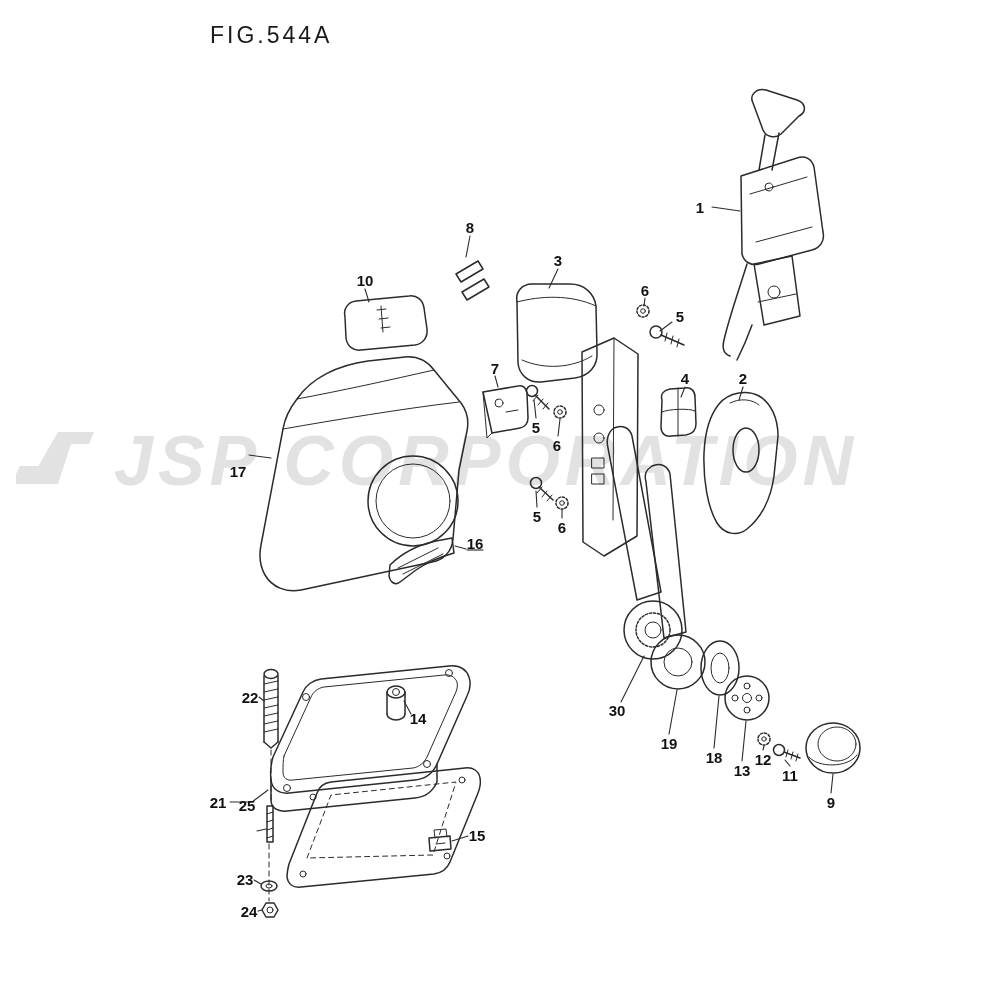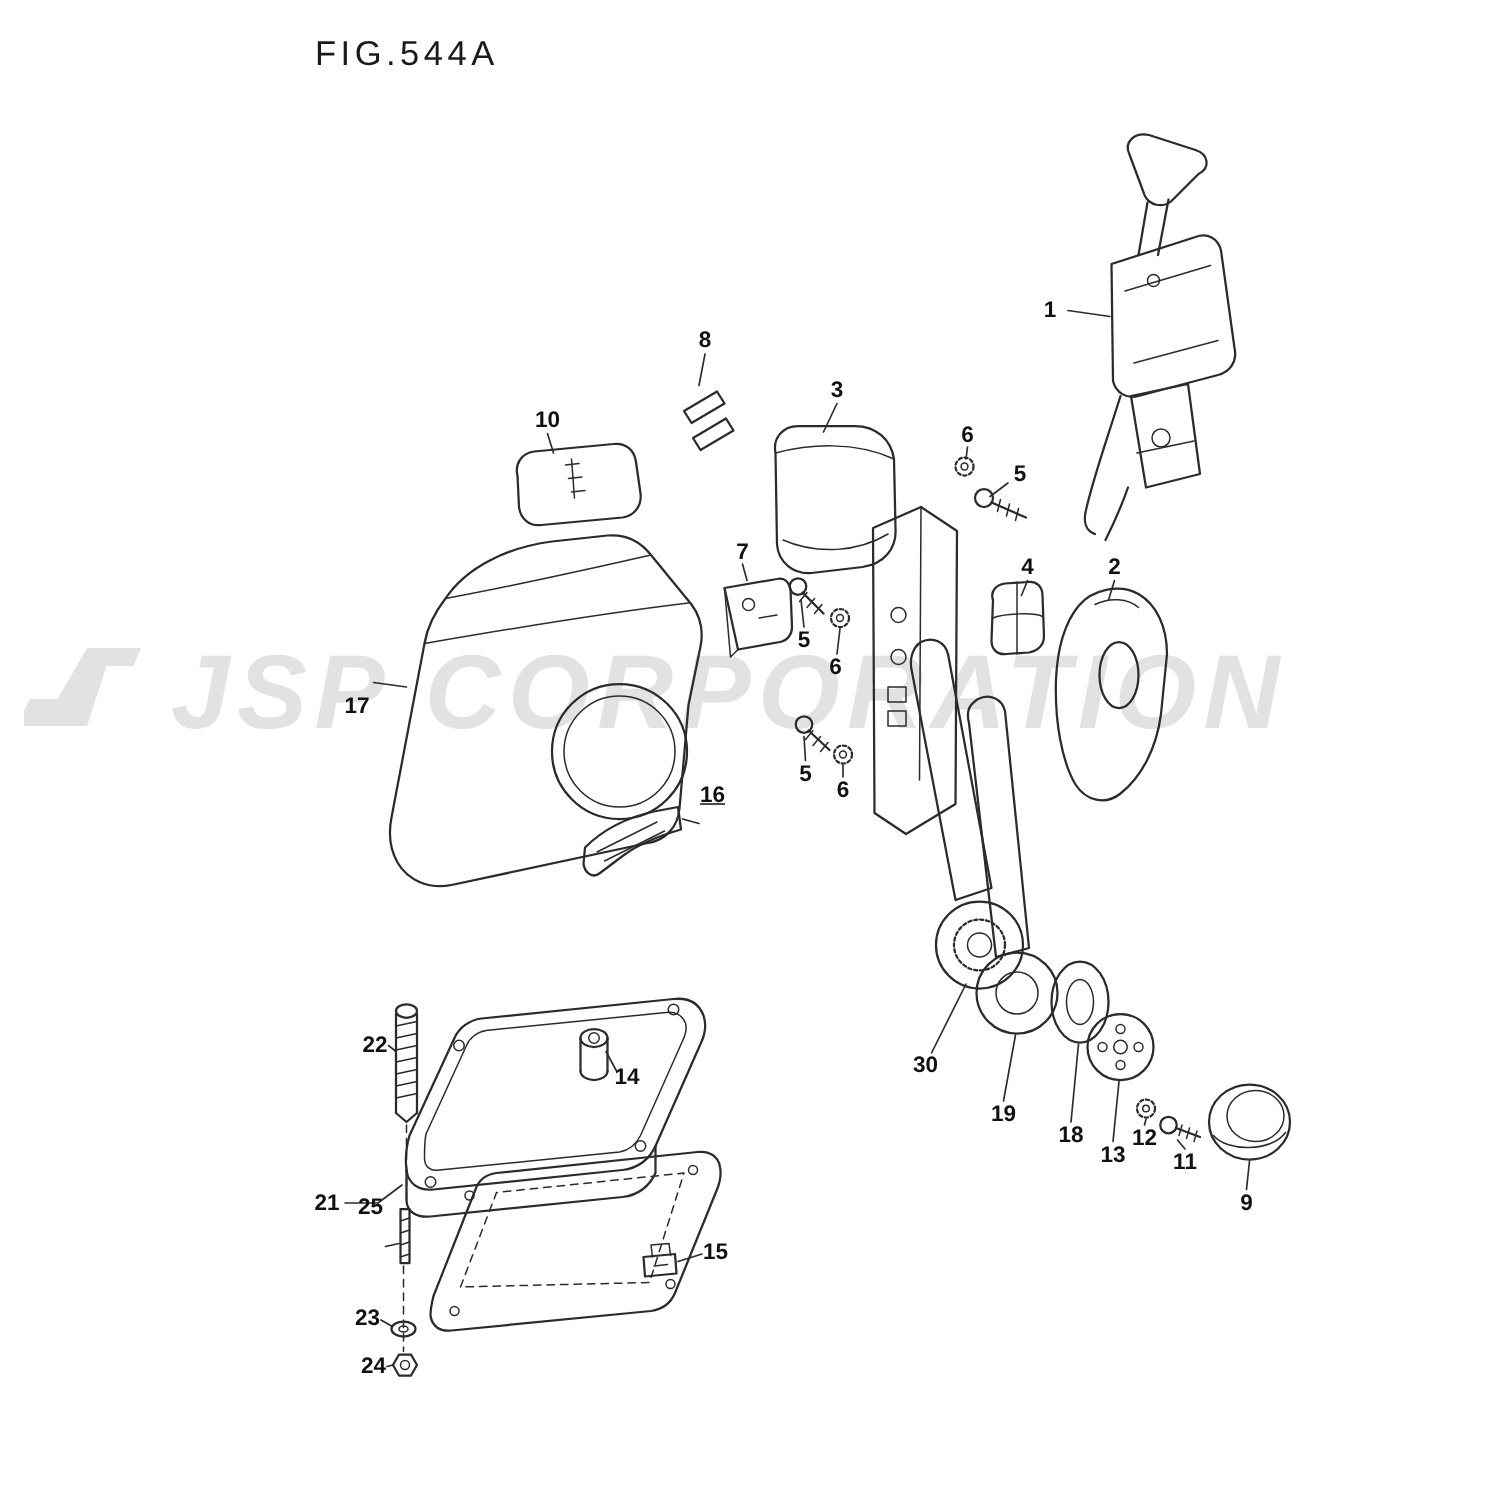--- a/index.html
+++ b/index.html
@@ -290,21 +290,21 @@
       <div class="part-label" style="left: 562px; top: 527px;">6</div>
       <div class="part-label" style="left: 495px; top: 368px;">7</div>
       <div class="part-label" style="left: 470px; top: 227px;">8</div>
       <div class="part-label" style="left: 831px; top: 802px;">9</div>
       <div class="part-label" style="left: 365px; top: 280px;">10</div>
       <div class="part-label" style="left: 790px; top: 775px;">11</div>
       <div class="part-label" style="left: 763px; top: 759px;">12</div>
       <div class="part-label" style="left: 742px; top: 770px;">13</div>
       <div class="part-label" style="left: 418px; top: 718px;">14</div>
       <div class="part-label" style="left: 477px; top: 835px;">15</div>
-      <div class="part-label" style="left: 475px; top: 530px; text-decoration: underline;">16</div>
+      <div class="part-label" style="left: 475px; top: 543px; text-decoration: underline;">16</div>
       <div class="part-label" style="left: 238px; top: 455px; margin-top: 16px;">17</div>
       <div class="part-label" style="left: 714px; top: 757px;">18</div>
       <div class="part-label" style="left: 669px; top: 743px; text-align: right;">19</div>
       <div class="part-label" style="left: 617px; top: 710px;">30</div>
       <div class="part-label" style="left: 218px; top: 802px;">21</div>
       <div class="part-label" style="left: 250px; top: 697px;">22</div>
       <div class="part-label" style="left: 245px; top: 879px;">23</div>
       <div class="part-label" style="left: 249px; top: 911px;">24</div>
       <div class="part-label" style="left: 247px; top: 805px;">25</div>
     </div>

